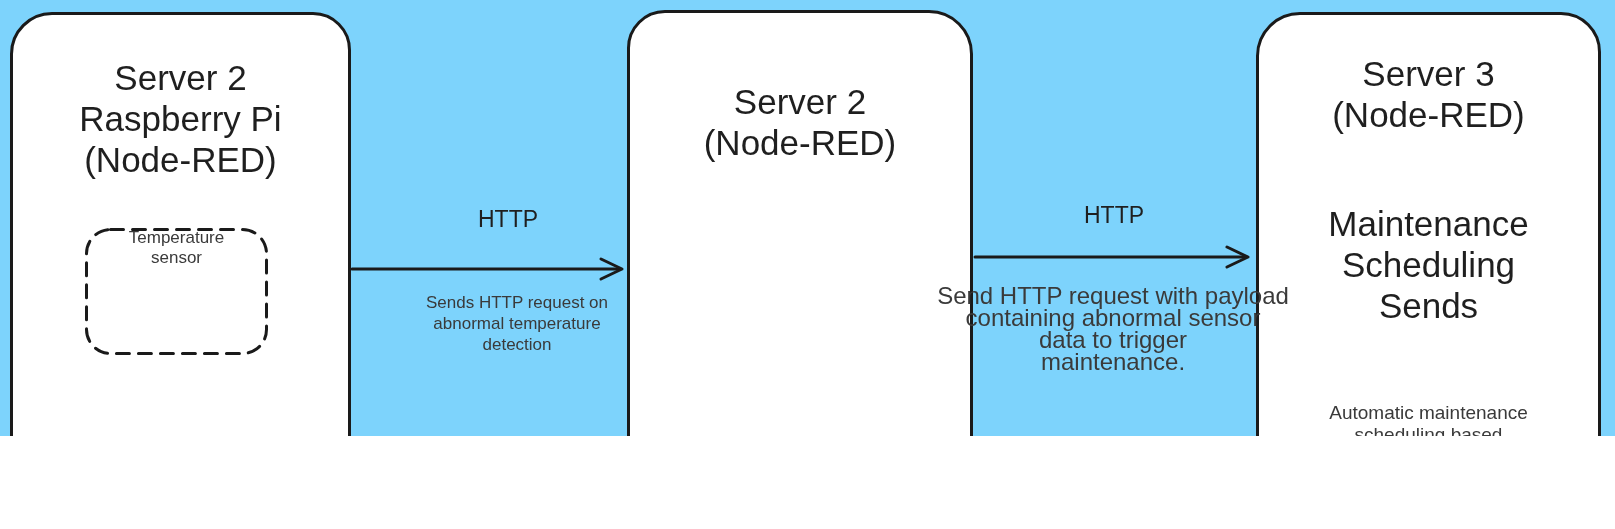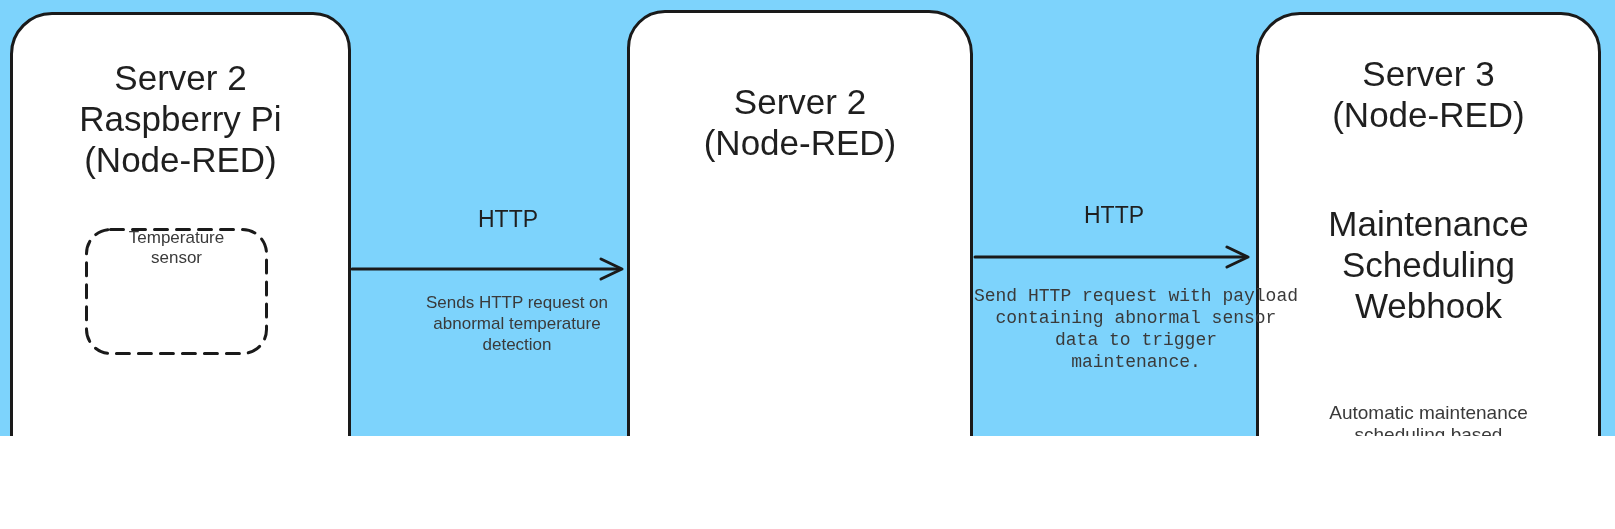--- a/index.html
+++ b/index.html
@@ -101,21 +101,21 @@
   .edge-label-1 { left: 508px;  top: 206px; }
   .edge-label-2 { left: 1114px; top: 202px; }
   .edge-desc {
     position: absolute;
     transform: translateX(-50%);
     text-align: center;
     color: #3a3a3a;
     white-space: nowrap;
   }
   .edge-desc-1 { left: 477px;  top: 292px; font-size: 17px; line-height: 21px; margin-left: 40px; }
-  .edge-desc-2 { left: 1136px; top: 285px; font-size: 18px; line-height: 22px; font-family: Liberation Mono, monospace; }
+  .edge-desc-2 { left: 1113px; top: 285px; font-size: 24px; line-height: 22px; }
 </style>
 </head>
 <body>
 
 <div class="canvas">
 
   <svg class="edges-svg">
     <g>
       <line x1="352" y1="269" x2="620" y2="269"></line>
       <polyline points="601,259 622,269 601,279"></polyline>
@@ -151,21 +151,21 @@
   </div>
 
   <div class="node node-3">
     <div class="node-title">
       <div>Server 3</div>
       <div>(Node-RED)</div>
     </div>
     <div class="node-subtitle-block">
       <div>Maintenance</div>
       <div>Scheduling</div>
-      <div>Webhook</div>
+      <div>Sends</div>
     </div>
     <div class="node-note">
       <div>Automatic maintenance</div>
       <div>scheduling based</div>
       <div>on payload.</div>
     </div>
   </div>
 
   <div class="edge-label edge-label-1">HTTP</div>
   <div class="edge-desc edge-desc-1">

